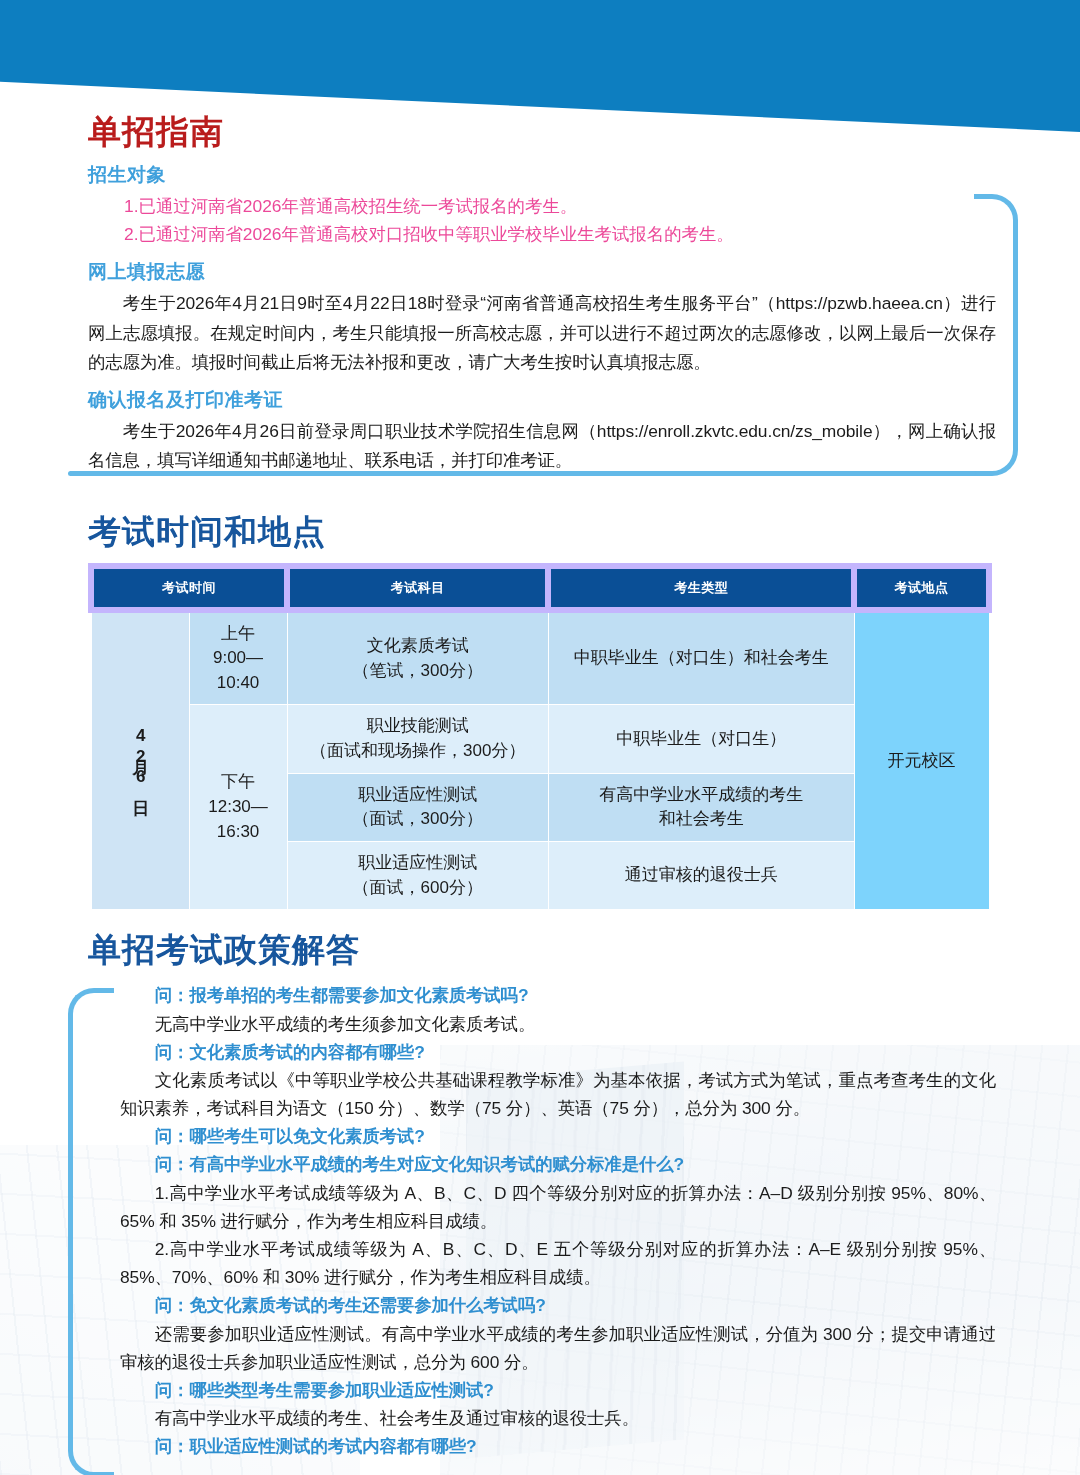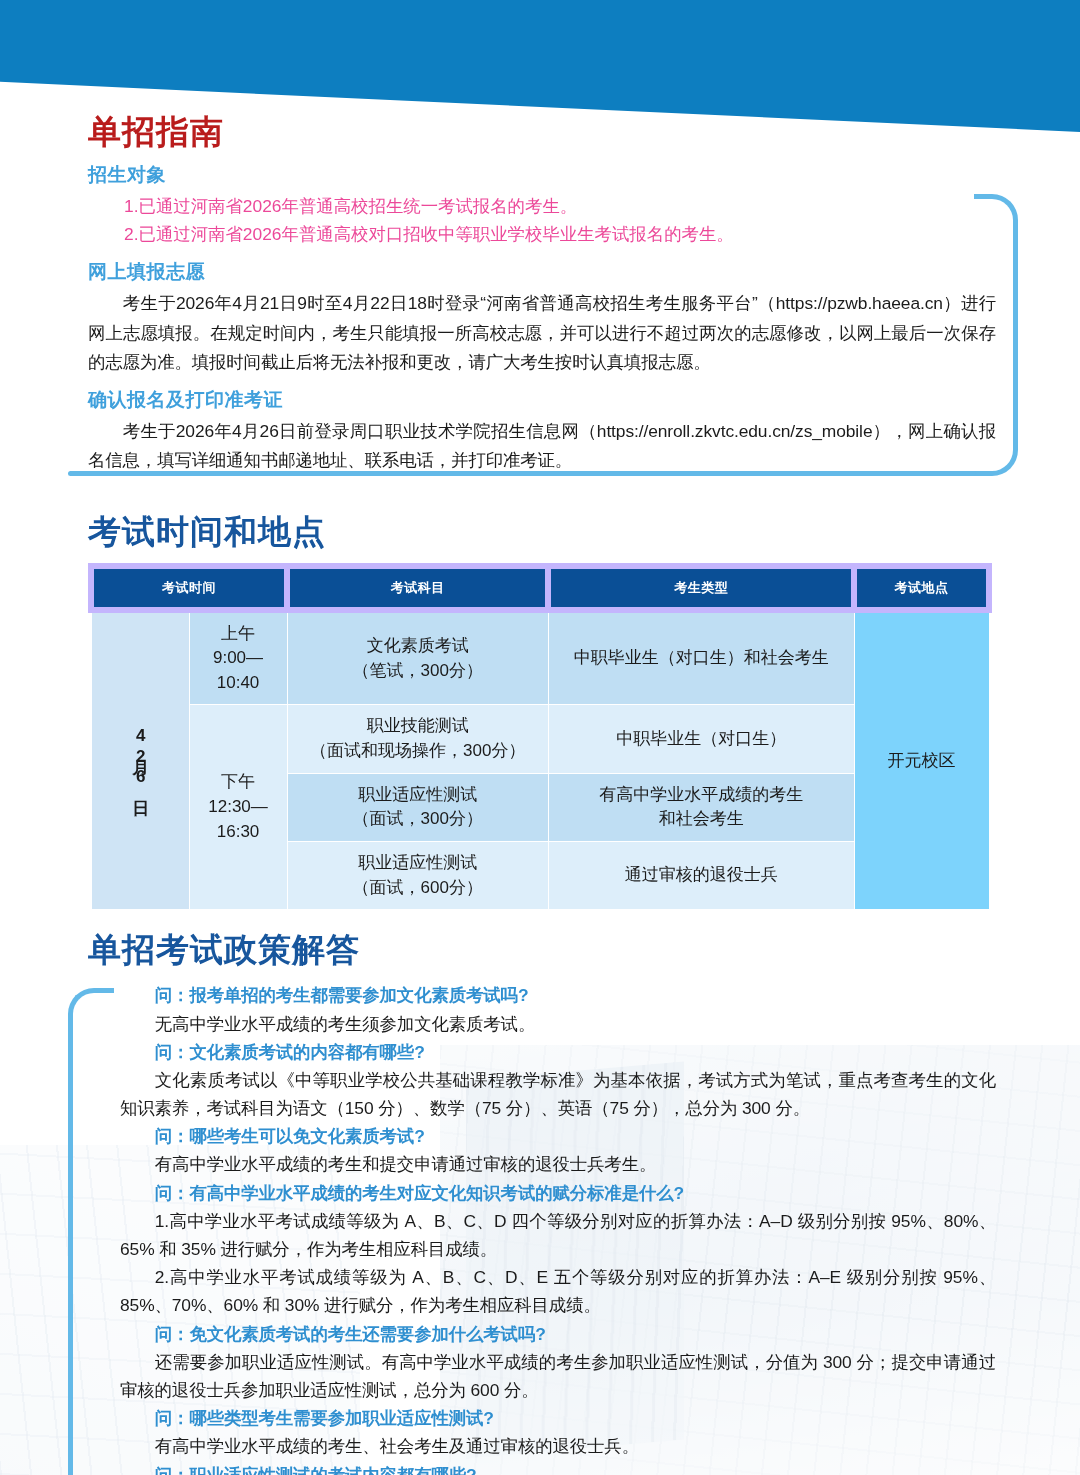--- a/index.html
+++ b/index.html
@@ -316,21 +316,20 @@
     <h1 class="big-head">单招考试政策解答</h1>
 
     <div class="qa-body">
       <div class="q">问：报考单招的考生都需要参加文化素质考试吗?</div>
       <div class="a">无高中学业水平成绩的考生须参加文化素质考试。</div>
 
       <div class="q">问：文化素质考试的内容都有哪些?</div>
       <div class="a">文化素质考试以《中等职业学校公共基础课程教学标准》为基本依据，考试方式为笔试，重点考查考生的文化知识素养，考试科目为语文（150 分）、数学（75 分）、英语（75 分），总分为 300 分。</div>
 
       <div class="q">问：哪些考生可以免文化素质考试?</div>
-      <div class="a">有高中学业水平成绩的考生和提交申请通过审核的退役士兵考生。</div>
 
       <div class="q">问：有高中学业水平成绩的考生对应文化知识考试的赋分标准是什么?</div>
       <div class="a">1.高中学业水平考试成绩等级为 A、B、C、D 四个等级分别对应的折算办法：A–D 级别分别按 95%、80%、65% 和 35% 进行赋分，作为考生相应科目成绩。</div>
       <div class="a">2.高中学业水平考试成绩等级为 A、B、C、D、E 五个等级分别对应的折算办法：A–E 级别分别按 95%、85%、70%、60% 和 30% 进行赋分，作为考生相应科目成绩。</div>
 
       <div class="q">问：免文化素质考试的考生还需要参加什么考试吗?</div>
       <div class="a">还需要参加职业适应性测试。有高中学业水平成绩的考生参加职业适应性测试，分值为 300 分；提交申请通过审核的退役士兵参加职业适应性测试，总分为 600 分。</div>
 
       <div class="q">问：哪些类型考生需要参加职业适应性测试?</div>
       <div class="a">有高中学业水平成绩的考生、社会考生及通过审核的退役士兵。</div>

